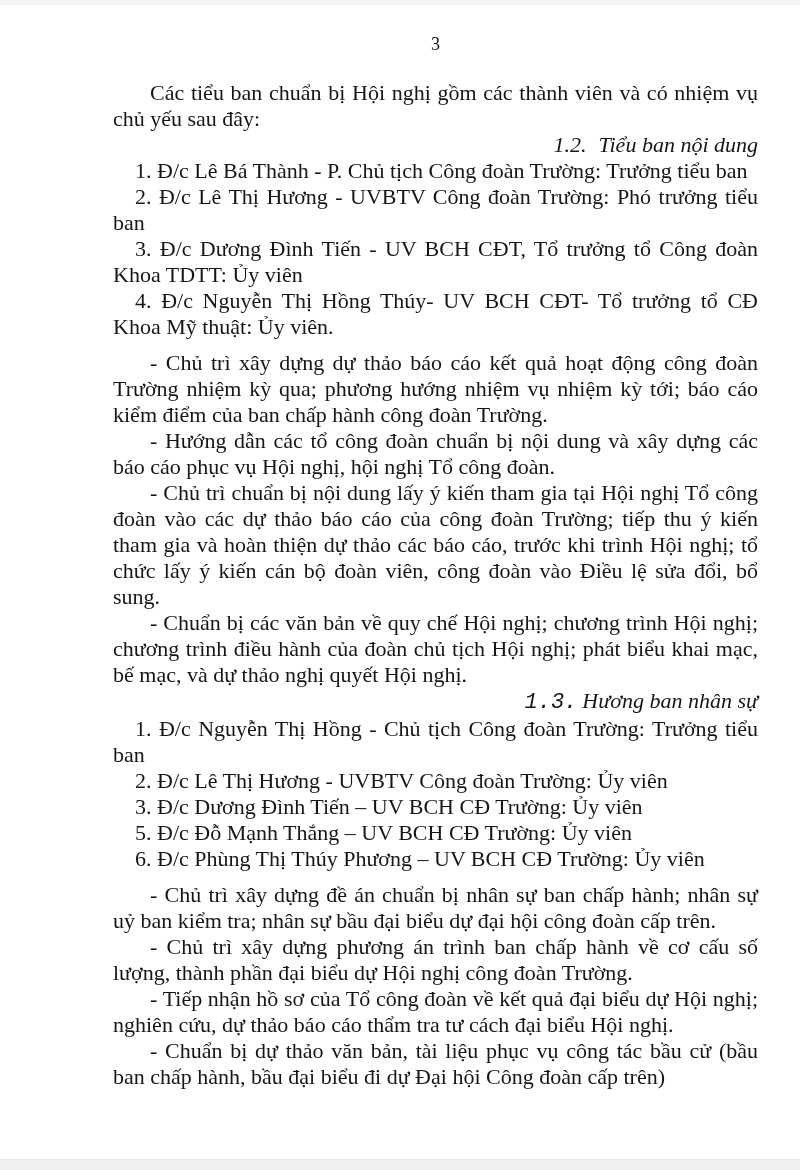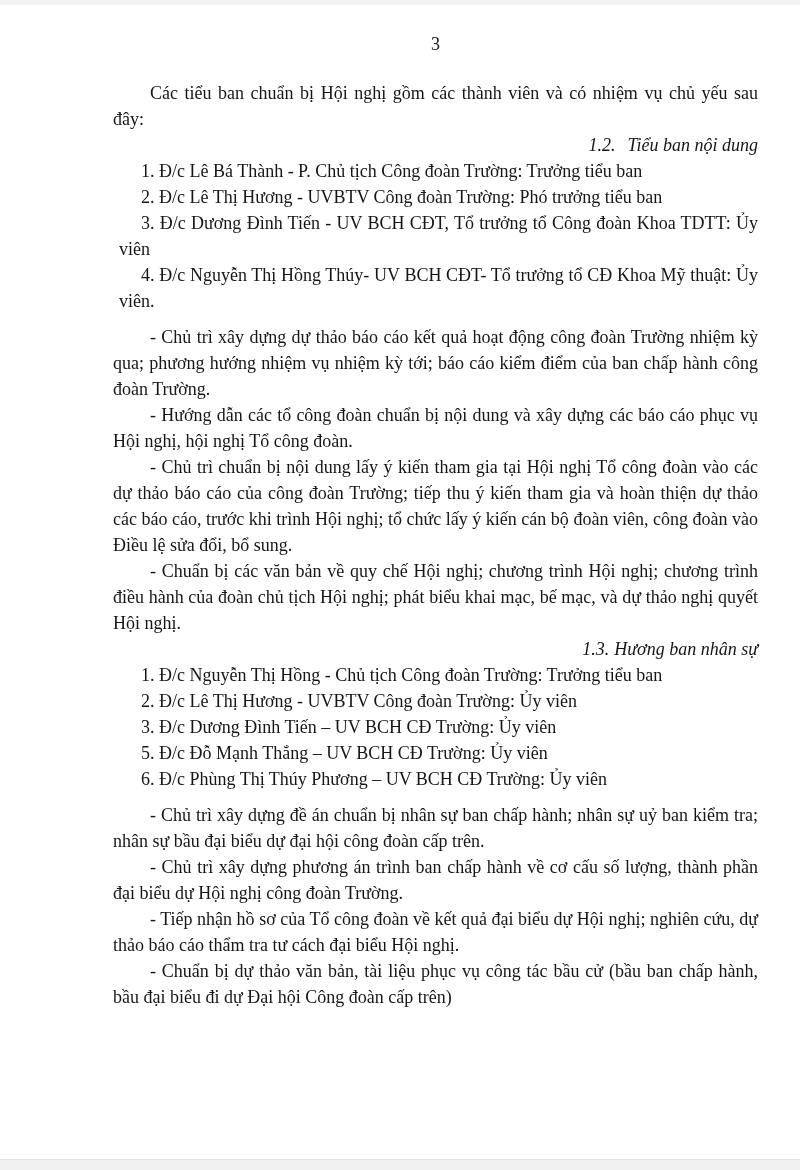--- a/index.html
+++ b/index.html
@@ -38,35 +38,35 @@
       width: 645px;
       text-align: center;
       font-size: 18px;
       line-height: 22px;
     }
     .content {
       position: absolute;
       top: 80px;
       left: 113px;
       width: 645px;
-      font-size: 18px;
+      font-size: 22px;
       line-height: 26px;
       text-align: justify;
     }
     p { margin: 0; }
     .indent { text-indent: 37px; }
-    .item { text-indent: 22px; margin-left: 6px; }
+    .item { text-indent: 22px; }
     .duty { text-indent: 37px; }
     .heading {
       font-style: italic;
       text-indent: 42px;
       text-align: right;
     }
     .hnum { margin-right: 12px; }
-    .hnum.tight { margin-right: 5px; }
+    .hnum.tight { margin-right: 5px; font-family: Liberation Mono, monospace; }
     .gap { margin-top: 10px; }
   </style>
 </head>
 <body>
 
 <div class="page">
   <div class="scan-edge-top"></div>
 
   <div class="page-number">3</div>
 

